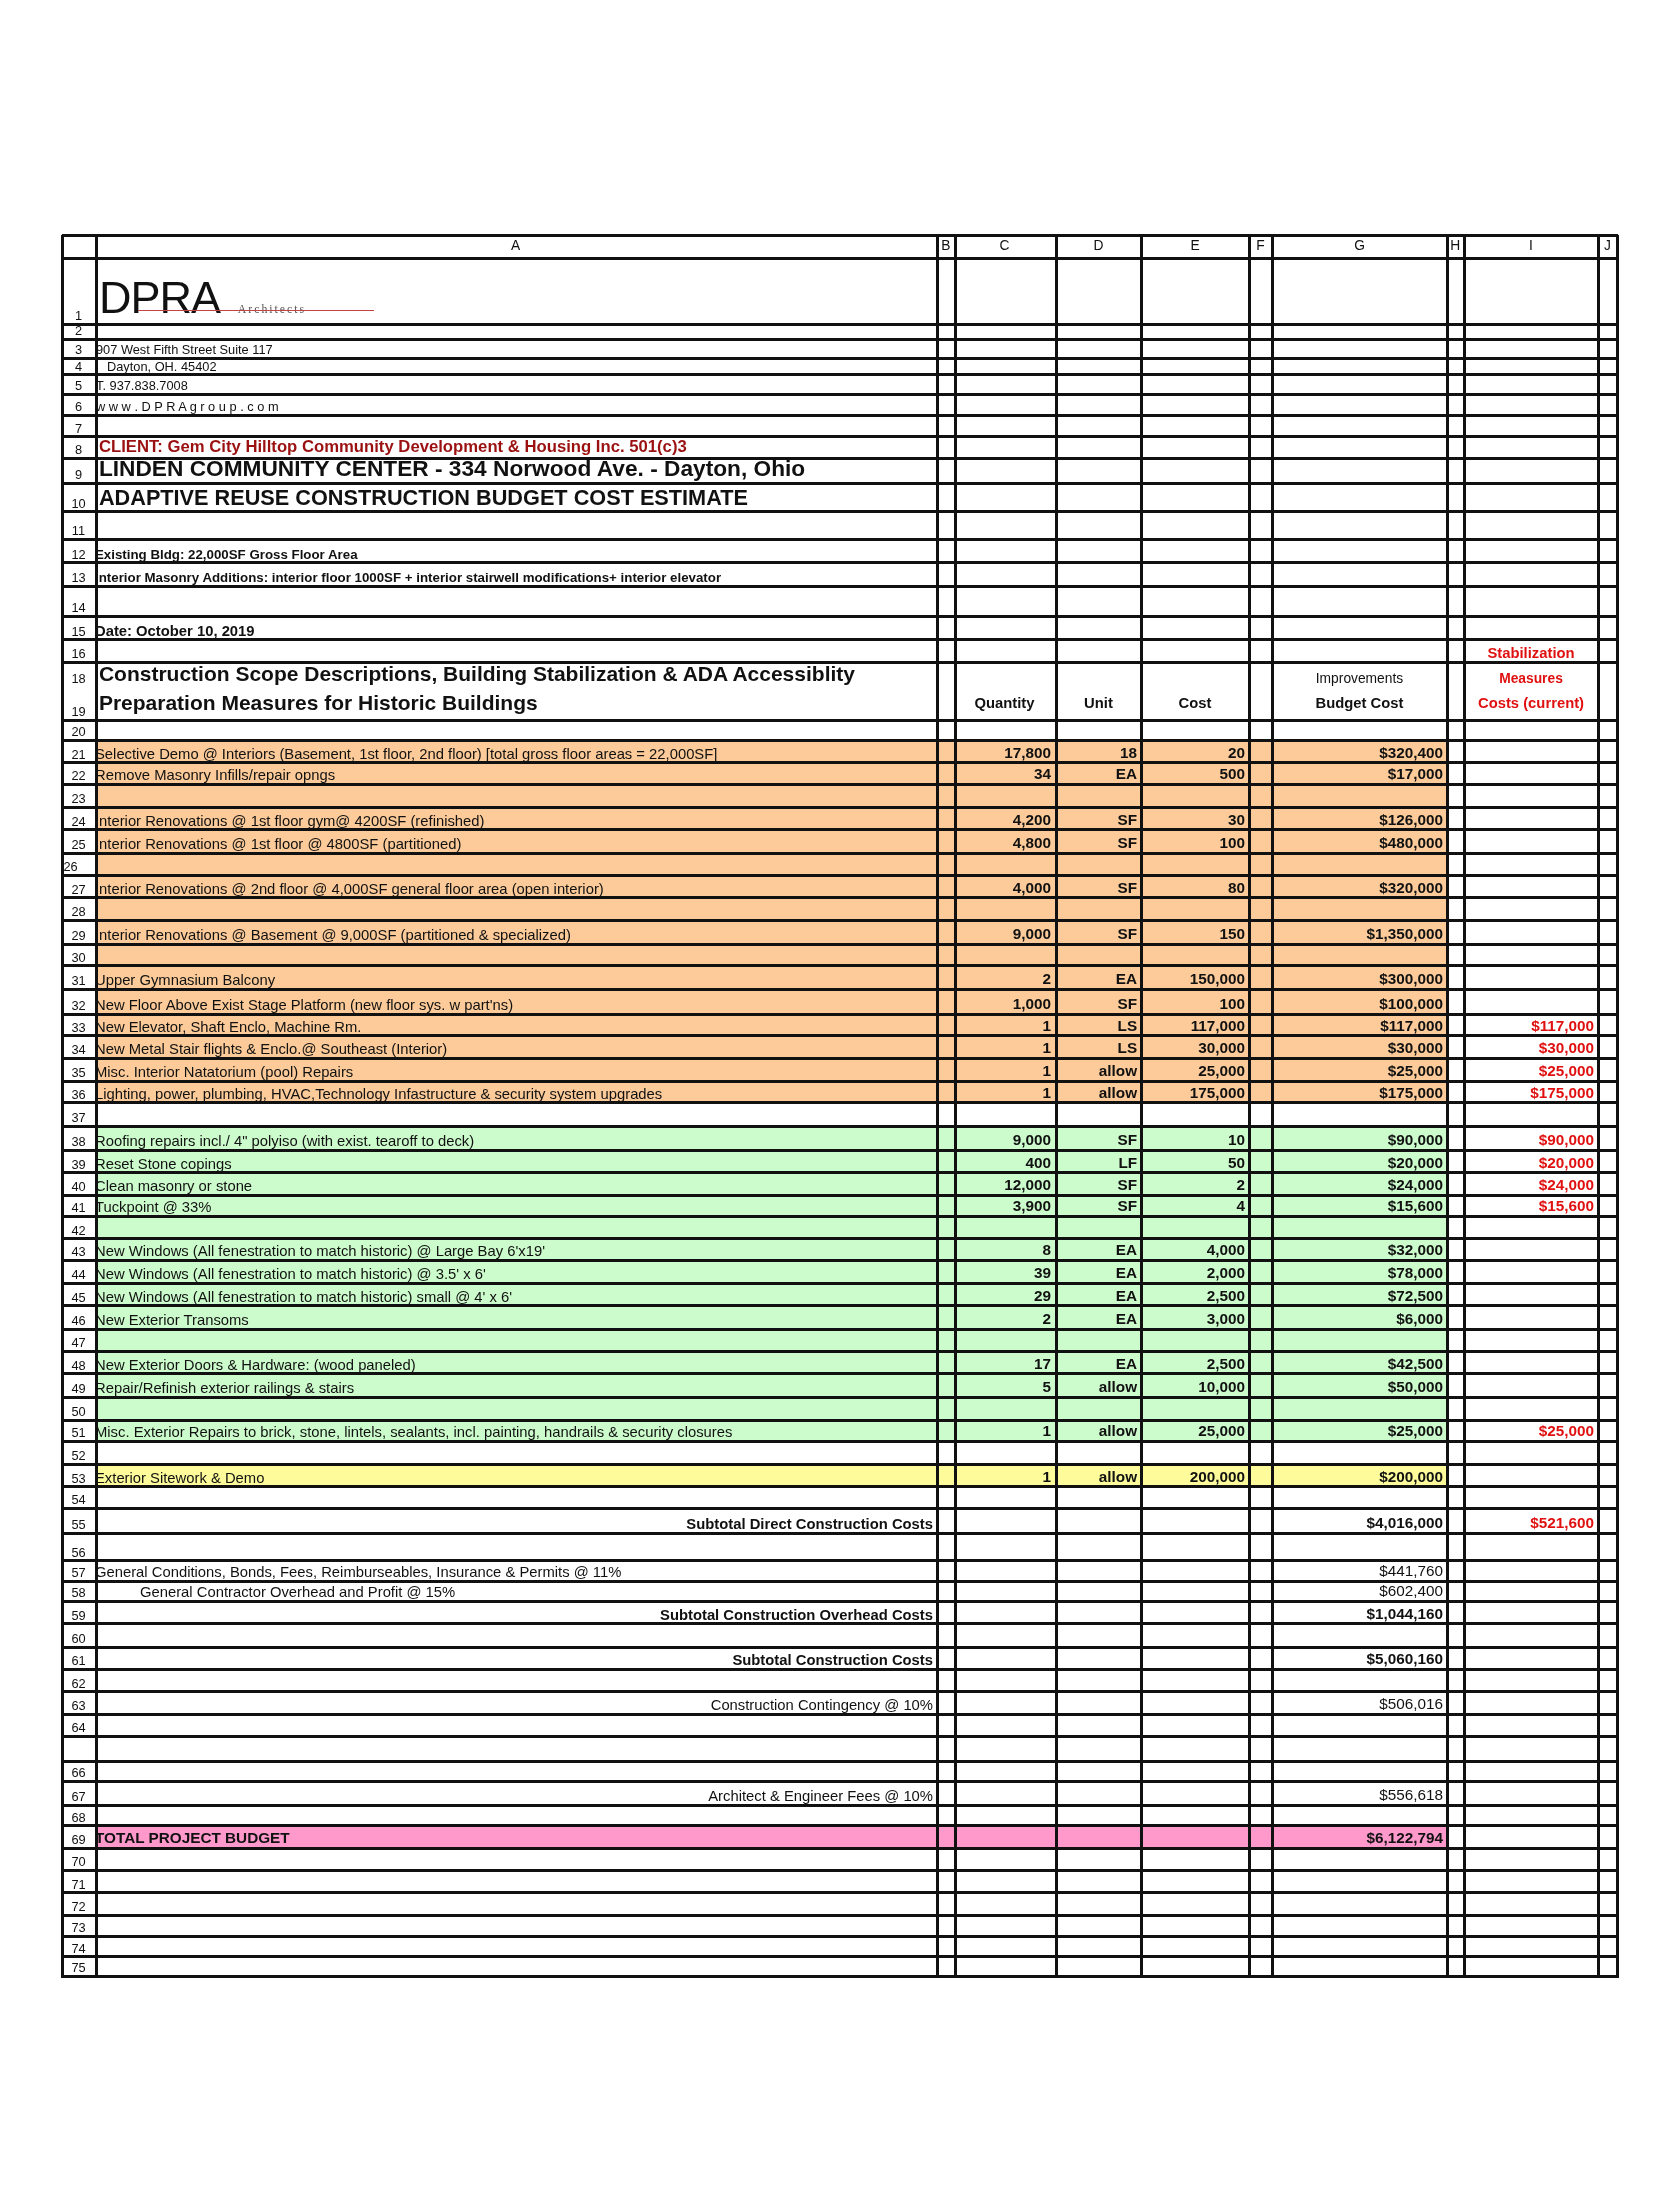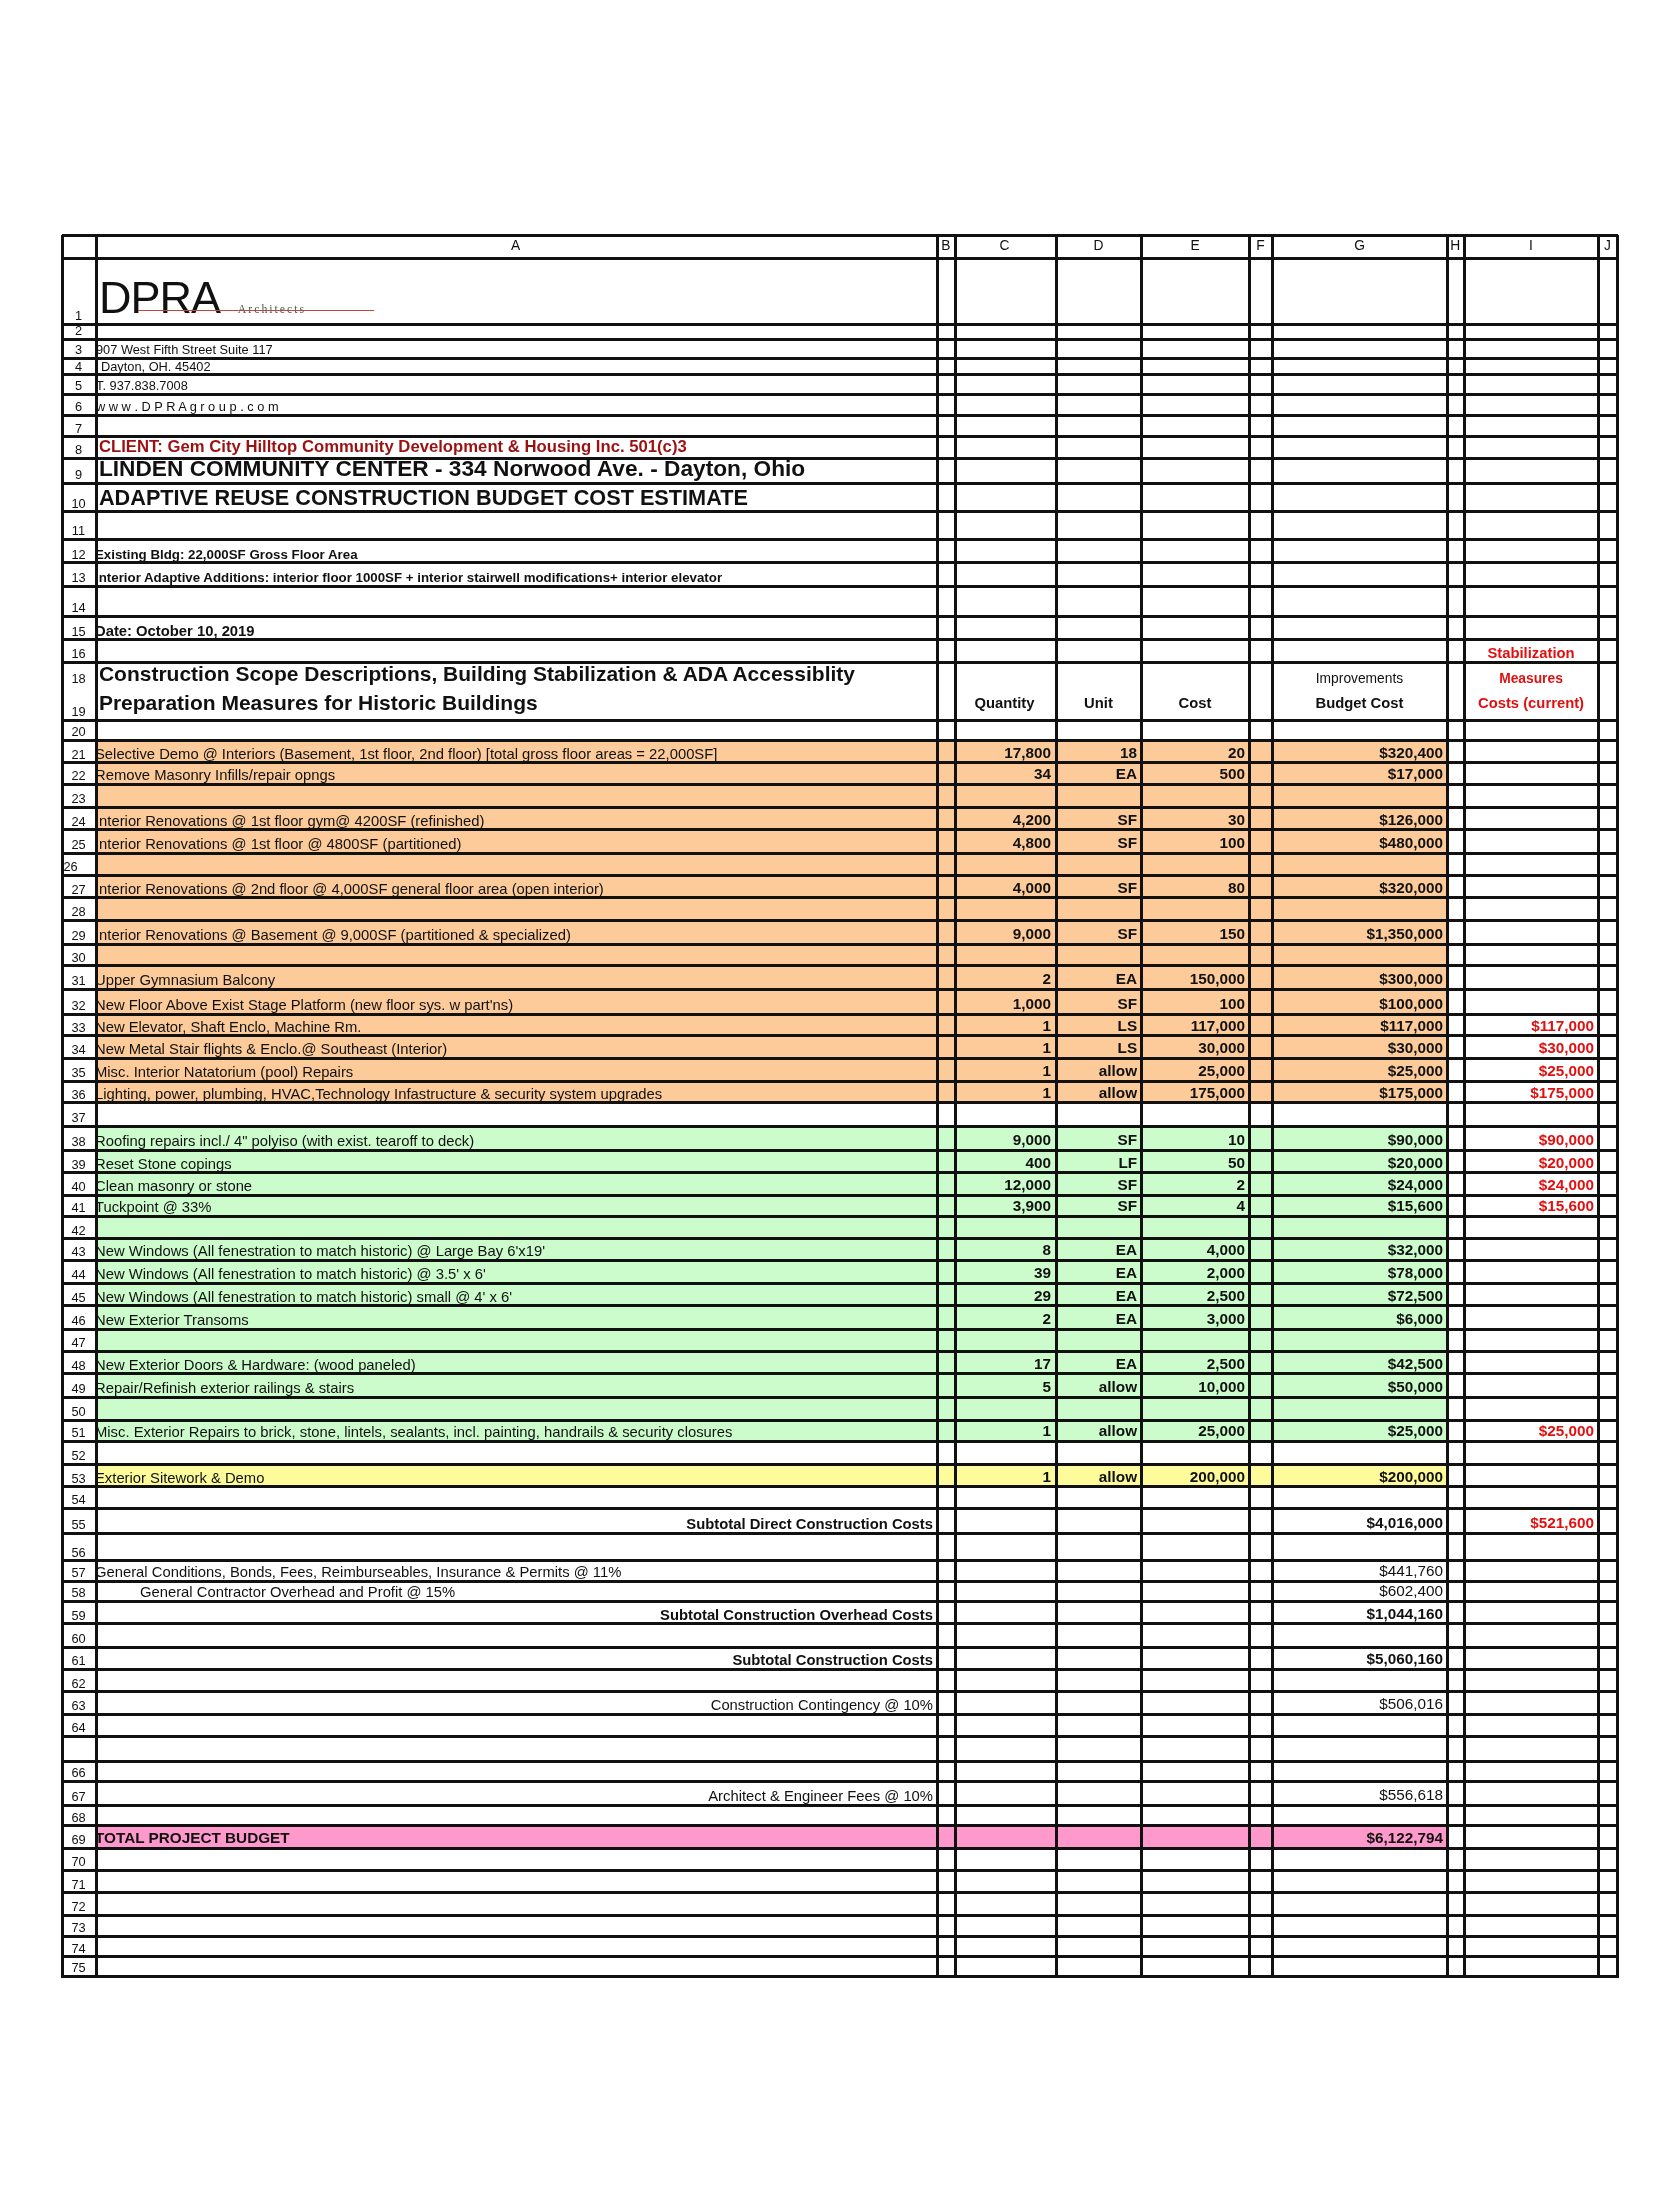--- a/index.html
+++ b/index.html
@@ -348,42 +348,42 @@
       <div class="cell rn" style="left: 0px; width: 33px;">74</div>
     </div>
     <div class="row" style="top: 1956px; height: 19.7px;">
       <div class="cell rn" style="left: 0px; width: 33px;">75</div>
     </div>
     <div class="logo" style="top: 272px;"><span class="logo-main">DPRA</span><span class="logo-sub">Architects</span><div class="logo-line" style="background: rgb(196, 68, 68);"></div></div>
     <div class="row" style="top: 339px; height: 18.7px;">
       <div class="cell txt " style="left: 33px; width: 1352px; font-size: 12.8px; padding-left: 1px;">907  West Fifth Street Suite 117</div>
     </div>
     <div class="row" style="top: 358px; height: 16.7px;">
-      <div class="cell txt " style="left: 33px; width: 1352px; font-size: 12.8px; padding-left: 6px; text-align: right;">Dayton, OH. 45402</div>
+      <div class="cell txt " style="left: 33px; width: 1352px; font-size: 12.8px; padding-left: 12px; text-align: right;">Dayton, OH. 45402</div>
     </div>
     <div class="row" style="top: 374px; height: 19.7px;">
       <div class="cell txt " style="left: 33px; width: 1352px; font-size: 12.8px; padding-left: 1px;">T. 937.838.7008</div>
     </div>
     <div class="row" style="top: 394px; height: 20.7px;">
       <div class="cell txt " style="left: 33px; width: 1352px; font-size: 12.8px; padding-left: 1px;">w w w . D P R A g r o u p . c o m</div>
     </div>
     <div class="row" style="top: 436px; height: 21.7px;">
       <div class="cell txt bold darkred" style="left: 33px; width: 1352px; font-size: 16.7px; padding-left: 3.9px;">CLIENT:  Gem City Hilltop Community Development &amp; Housing Inc. 501(c)3</div>
     </div>
     <div class="row" style="top: 458px; height: 24.6px;">
       <div class="cell txt bold" style="left: 33px; width: 1352px; font-size: 22.7px; padding-left: 3.9px;">LINDEN COMMUNITY CENTER - 334 Norwood Ave. - Dayton, Ohio</div>
     </div>
     <div class="row" style="top: 483px; height: 28.6px;">
       <div class="cell txt bold" style="left: 33px; width: 1352px; font-size: 21.7px; padding-left: 3.9px;">ADAPTIVE REUSE CONSTRUCTION BUDGET COST ESTIMATE</div>
     </div>
     <div class="row" style="top: 539px; height: 23.6px;">
       <div class="cell txt bold" style="left: 33px; width: 1352px; font-size: 13.3px;">Existing Bldg: 22,000SF Gross Floor Area</div>
     </div>
     <div class="row" style="top: 562px; height: 23.6px;">
-      <div class="cell txt bold" style="left: 33px; width: 1352px; font-size: 13.3px;">Interior Adaptive Additions:  interior floor 1000SF + interior stairwell  modifications+ interior elevator</div>
+      <div class="cell txt bold" style="left: 33px; width: 1352px; font-size: 13.3px;">Interior Masonry Additions:  interior floor 1000SF + interior stairwell  modifications+ interior elevator</div>
     </div>
     <div class="row" style="top: 616px; height: 23.6px;">
       <div class="cell txt bold" style="left: 33px; width: 1352px; font-size: 14.8px;">Date: October 10, 2019</div>
     </div>
     <div class="row" style="top: 662px; height: 24.6px;">
       <div class="cell txt bold" style="left: 33px; width: 1352px; font-size: 21px; padding-left: 3.9px; align-items: flex-end;">Construction Scope Descriptions, Building Stabilization &amp; ADA Accessiblity</div>
     </div>
     <div class="row" style="top: 687px; height: 33px;">
       <div class="cell txt bold" style="left: 33px; width: 1352px; font-size: 21px; padding-left: 3.9px; align-items: center;">Preparation Measures for Historic Buildings</div>
     </div>

